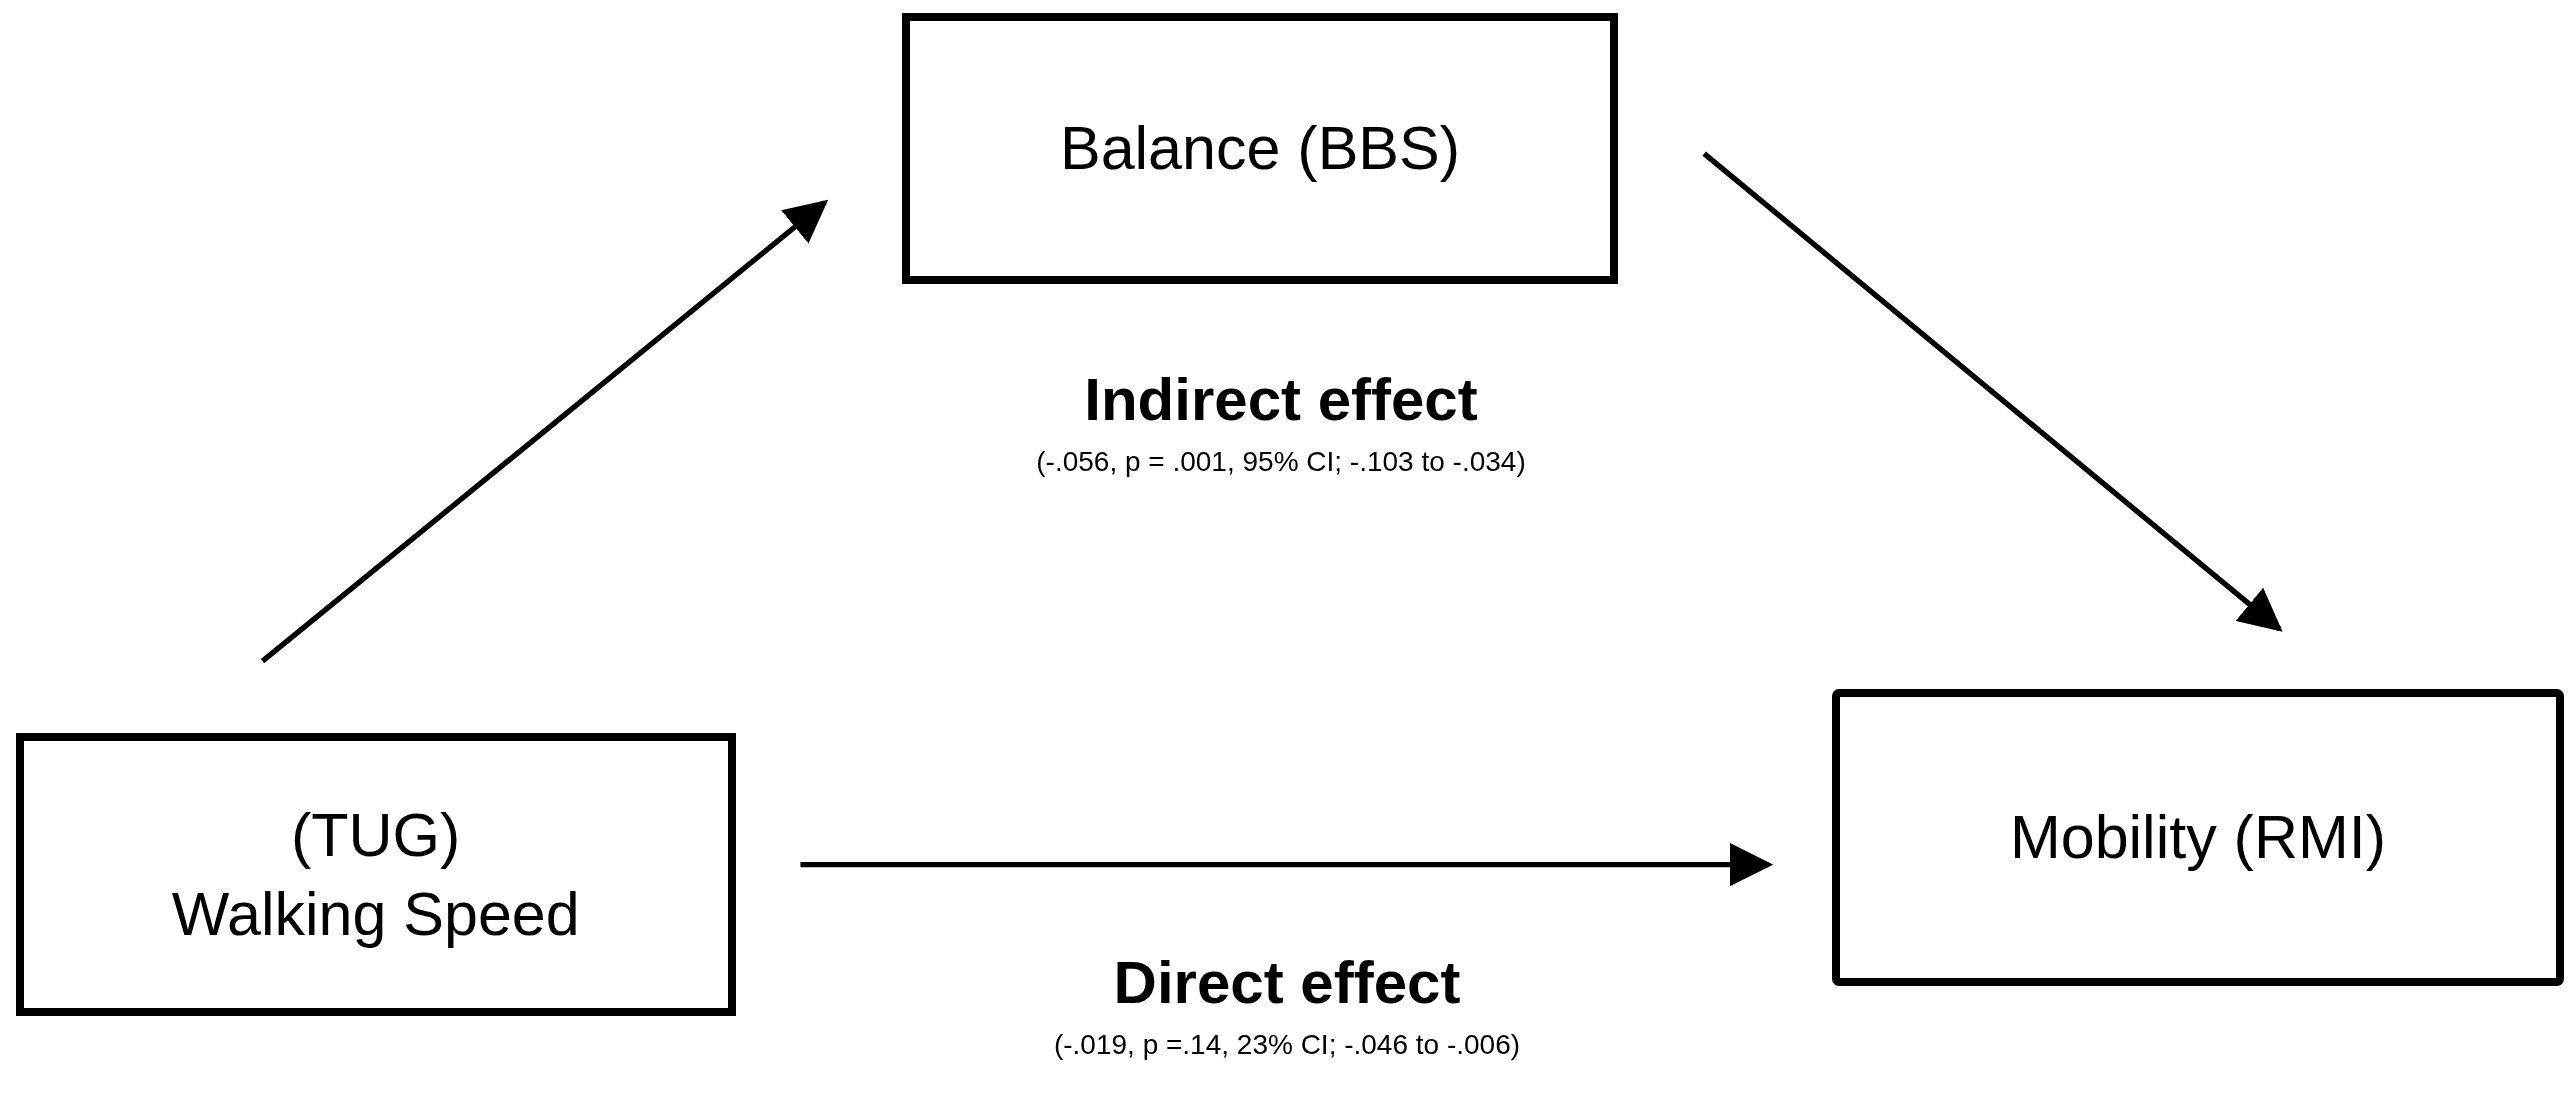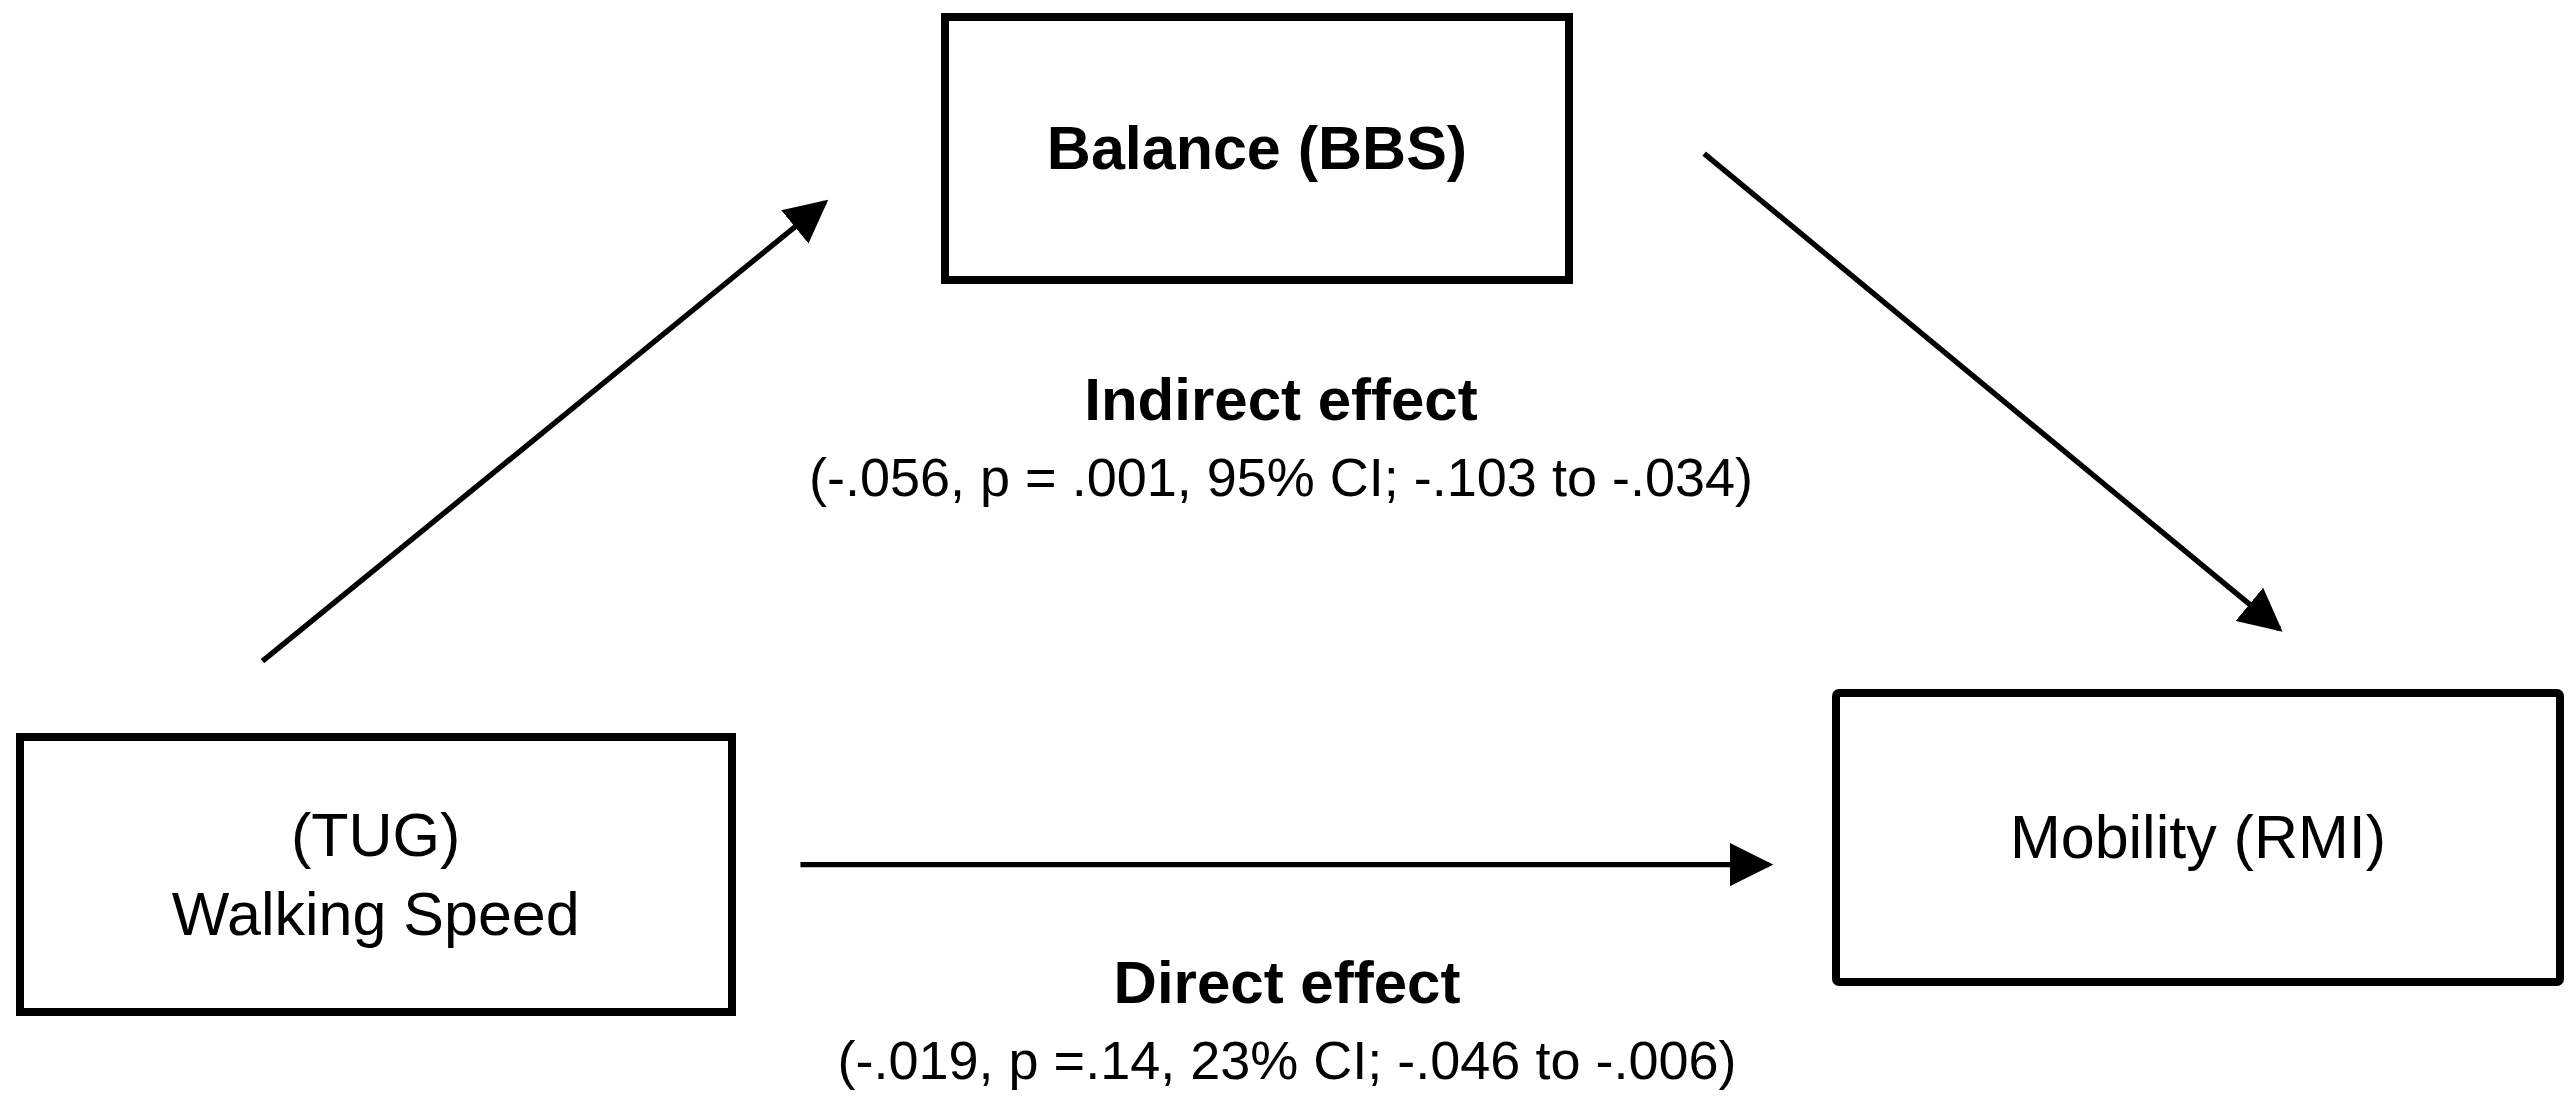--- a/index.html
+++ b/index.html
@@ -22,37 +22,37 @@
     display: flex;
     flex-direction: column;
     align-items: center;
     justify-content: center;
     text-align: center;
     color: #000000;
     font-size: 61px;
     line-height: 1.28;
     box-sizing: border-box;
   }
-  .node-mediator  { left: 941px;  top: 12.7px;  width: 632px; height: 271px; font-weight: bold; }
+  .node-mediator  { left: 902px;  top: 12.7px;  width: 716px; height: 271px; }
   .node-predictor { left: 15.7px;   top: 733px; width: 720px; height: 283px; }
   .node-outcome   { left: 1832px; top: 689px; width: 732px; height: 297px; border-radius: 7px; }
 
   .annotation {
     position: absolute;
     width: 978px;
     text-align: center;
     color: #000000;
   }
   .annotation .title {
     font-weight: bold;
     font-size: 60px;
     line-height: 1.2;
   }
   .annotation .detail {
-    font-size: 54px;
+    font-size: 28px;
     line-height: 1.25;
     margin-top: 7.8px;
   }
   .annotation-indirect { left: 792px; top: 364px; }
   .annotation-direct   { left: 798px; top: 947px; }
 
   svg.arrows {
     position: absolute;
     left: 0;
     top: 0;

